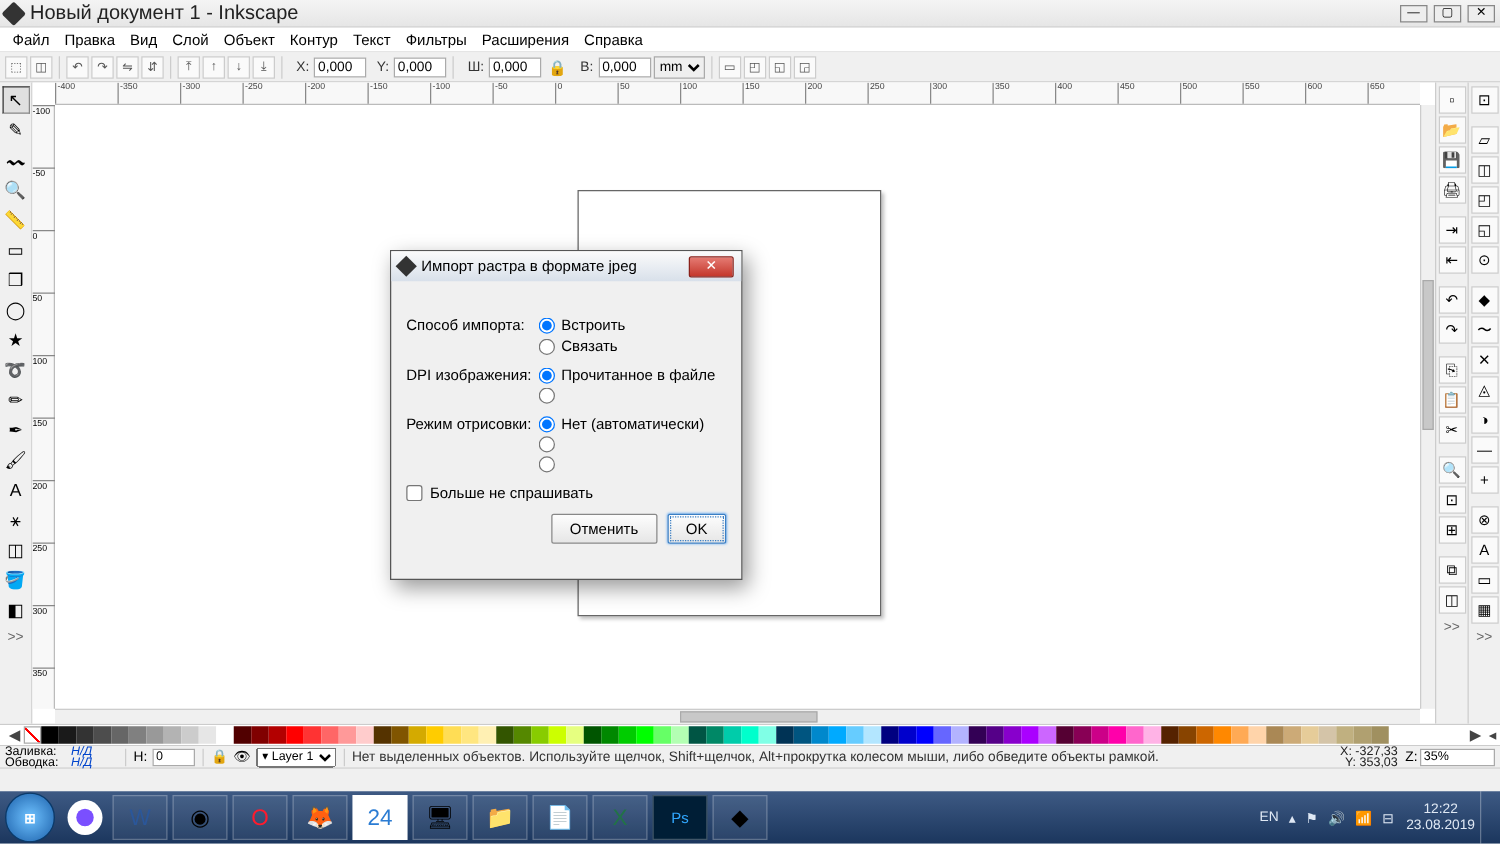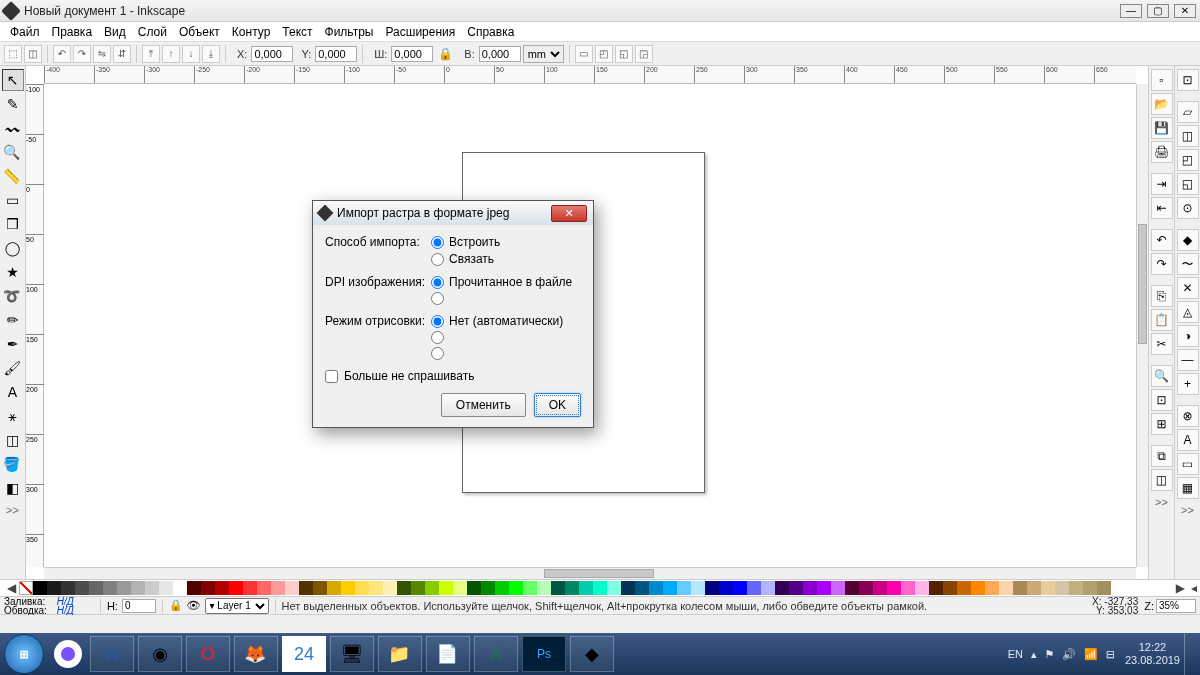--- a/index.html
+++ b/index.html
@@ -1,21 +1,21 @@
 <!DOCTYPE html>
 <html><head>
 <meta charset="utf-8">
 <style>
 * { box-sizing: border-box; margin: 0; padding: 0; }
 body { font-family: "Segoe UI", Tahoma, sans-serif; font-size: 11px; background: #fff; width: 1200px; height: 675px; overflow: hidden; position: relative; }
 
 
 .titlebar { height: 22px; background: linear-gradient(#f4f4f4,#e6e6e6); border-bottom: 1px solid #ccc; display: flex; align-items: center; padding: 0 4px; }
 .titlebar .app-icon { width: 14px; height: 14px; background: #333; border-radius: 2px; margin-right: 6px; transform: rotate(45deg); }
-.titlebar .title { font-size: 12px; color: #222; flex: 1; }
+.titlebar .title { font-size: 16px; color: #222; flex: 1; }
 .titlebar .win-btns span { display: inline-block; width: 22px; height: 14px; border: 1px solid #888; margin-left: 2px; background: #eee; text-align: center; line-height: 12px; font-size: 10px; }
 
 
 .menubar { height: 20px; display: flex; align-items: center; padding: 0 4px; font-size: 12px; border-bottom: 1px solid #ddd; }
 .menubar span { padding: 2px 6px; cursor: default; }
 
 
 .toolbar { height: 24px; background: #f0f0f0; border-bottom: 1px solid #ccc; display: flex; align-items: center; padding: 0 4px; gap: 2px; font-size: 11px; }
 .toolbar .sep { width: 1px; height: 18px; background: #ccc; margin: 0 3px; }
 .toolbar .tbtn { width: 18px; height: 18px; border: 1px solid #ccc; background: #fafafa; display: flex; align-items: center; justify-content: center; font-size: 10px; color: #555; }
@@ -75,21 +75,21 @@
 .taskbar .tray span { margin: 0 4px; }
 .taskbar .clock { text-align: center; line-height: 13px; margin-left: 6px; }
 .taskbar .show-desktop { width: 12px; height: 42px; border-left: 1px solid rgba(255,255,255,0.3); margin-left: 4px; }
 
 
 .dialog { position: absolute; left: 312px; top: 200px; width: 282px; background: #f0f0f0; border: 1px solid #555; box-shadow: 4px 6px 16px rgba(0,0,0,0.4); }
 .dialog .dtitle { height: 24px; background: linear-gradient(#fbfbfb,#d8e0ea); display: flex; align-items: center; padding: 0 6px; }
 .dialog .dicon { width: 12px; height: 12px; background: #333; transform: rotate(45deg); margin-right: 6px; }
 .dialog .dtext { font-size: 12px; flex: 1; }
 .dialog .dclose { width: 36px; height: 17px; background: linear-gradient(#e57b73,#c4372c); border: 1px solid #8a211a; border-radius: 2px; color: #fff; text-align: center; line-height: 15px; font-size: 11px; }
-.dialog .dbody { padding: 10px 12px; font-size: 12px; }
+.dialog .dbody { padding: 28px 12px; font-size: 12px; }
 .dialog .row { display: flex; margin-bottom: 6px; }
 .dialog .rlabel { width: 106px; }
 .dialog .ropts { flex: 1; }
 .dialog .ropt { display: flex; align-items: flex-end; margin-bottom: 3px; font-size: 12px; }
 .dialog .ropt input { margin-right: 5px; }
 .dialog .checkrow { display: flex; align-items: center; margin: 6px 0 10px; font-size: 12px; }
 .dialog .checkrow input { margin-right: 6px; }
 .dialog .dactions { display: flex; justify-content: flex-end; gap: 8px; }
 .dialog button { height: 24px; padding: 0 14px; font-size: 12px; border: 1px solid #888; background: linear-gradient(#fdfdfd,#e6e6e6); border-radius: 2px; }
 .dialog button.primary { border: 1px solid #3b7fc4; outline: 1px dotted #3b7fc4; outline-offset: -3px; box-shadow: 0 0 2px #6aaef5; }
@@ -376,21 +376,21 @@
   <span>🔒</span>
   <span style="margin:0 4px">👁</span>
   <select style="font-size:10px;height:16px"><option>▾ Layer 1</option></select>
   <div class="sep"></div>
   <span class="hint">Нет выделенных объектов. Используйте щелчок, Shift+щелчок, Alt+прокрутка колесом мыши, либо обведите объекты рамкой.</span>
   <div class="coords">
     <div><span>X:</span> <span>-327,33</span></div>
     <div><span>Y:</span> <span>353,03</span></div>
   </div>
   <span class="zlabel">Z:</span>
-  <input style="width: 40px;" value="35%">
+  <input style="width: 60px;" value="35%">
 </div>
 <div class="footer2"></div>
 
 <div class="taskbar">
   <div class="start">⊞</div>
   <div class="orb">
       <div style="width:14px;height:14px;border-radius:50%;background:#7a4fff"></div>
     </div>
   <div class="tbtn2" style="color:#2b579a">W</div>
   <div class="tbtn2">◉</div>

